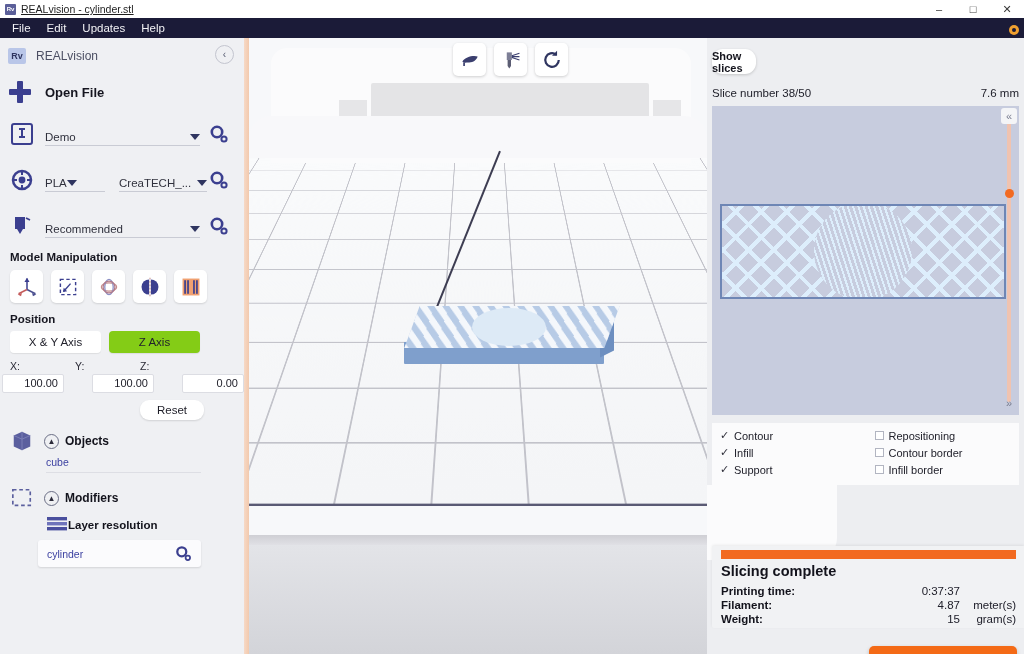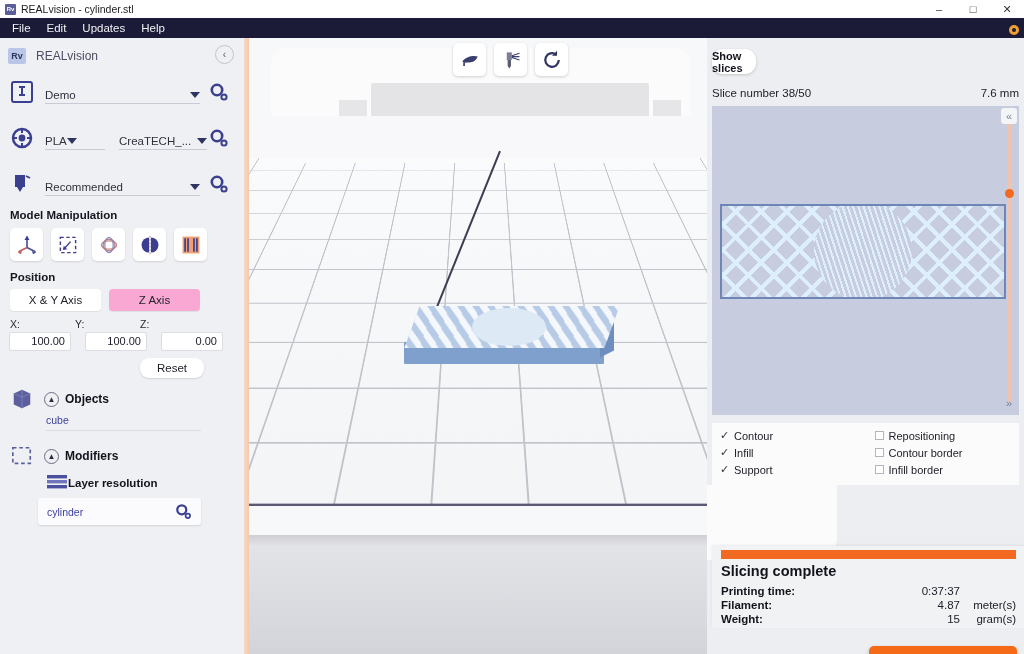--- a/index.html
+++ b/index.html
@@ -15,21 +15,21 @@
   .titlebar {
     position: absolute; left: 0; top: 0; width: 1024px; height: 18px;
     background: #ffffff; display: flex; align-items: center;
     border-bottom: 0px solid #e6e6e6;
   }
   .titlebar .app-icon {
     width: 11px; height: 11px; margin-left: 5px; margin-right: 5px;
     background: #5b5f99; color: #fff; font-size: 6px; line-height: 11px;
     text-align: center; font-weight: bold; border-radius: 1px;
   }
-  .titlebar .title-text { font-size: 10.5px; color: #1d1d1d; }
+  .titlebar .title-text { font-size: 10.5px; color: #1d1d1d; text-decoration: underline; }
   .win-btns { position: absolute; right: 0; top: 0; height: 18px; display: flex; }
   .win-btn {
     width: 34px; height: 18px; display: flex; align-items: center; justify-content: center;
     font-size: 11px; color: #3a3a3a;
   }
 
   
   .menubar {
     position: absolute; left: 0; top: 18px; width: 1024px; height: 20px;
     background: #1b1b38; display: flex; align-items: center;
@@ -102,30 +102,30 @@
   }
   .tool-row { display: flex; gap: 8px; padding-left: 10px; margin-top: 7px; }
   .tool-btn {
     width: 33px; height: 33px; background: #fff; border-radius: 5px;
     box-shadow: 0 1px 2px rgba(0,0,0,.13); display: flex; align-items: center;
     justify-content: center; cursor: pointer;
   }
 
   .axis-btns { display: flex; gap: 8px; padding-left: 10px; margin-top: 6px; }
   .axis-btn {
-    width: 91px; height: 22px; border-radius: 4px; background: #f9a8d4;
+    width: 91px; height: 22px; border-radius: 4px; background: #84cc16;
     font-size: 11.5px; color: #22222c; display: flex; align-items: center;
     justify-content: center; cursor: pointer;
     box-shadow: 0 1px 1px rgba(0,0,0,.08);
   }
   .axis-btn.active { background: #ffffff; }
 
   .coord-labels { display: flex; padding-left: 10px; margin-top: 7px; }
   .coord-labels div { width: 65px; font-size: 10.5px; color: #2a2a36; }
-  .coord-inputs { display: flex; padding-left: 9px; margin-top: 2px; gap: 14px; }
+  .coord-inputs { display: flex; padding-left: 2px; margin-top: 2px; gap: 14px; justify-content: space-between; }
   .coord-input {
     width: 62px; height: 19px; background: #fff; border: 1px solid #dcdde3;
     border-radius: 2px; font-size: 11px; color: #1c1c26; text-align: right;
     padding-right: 5px; line-height: 17px; cursor: text;
   }
   .reset-row { display: flex; padding-left: 10px; margin-top: 7px; }
   .reset-btn {
     margin-left: 130px; width: 64px; height: 20px; background: #fff;
     border-radius: 9px; box-shadow: 0 1px 2px rgba(0,0,0,.13);
     font-size: 11.5px; color: #1c1c26; display: flex; align-items: center;
@@ -361,20 +361,24 @@
   </div>
 
   <div class="sidebar">
 
     <div class="brand-row">
       <div class="brand-badge">Rv</div>
       <div class="brand-name">REALvision</div>
     </div>
     <div class="collapse-btn">‹</div>
 
+    <div class="openfile-row">
+      <div class="plus-icon"></div>
+      <div class="openfile-label">Open File</div>
+    </div>
 
     <div class="set-row">
       <div class="set-icon">
         <svg viewBox="0 0 26 26" width="26" height="26">
           <rect x="3" y="3" width="20" height="20" rx="2" fill="none" stroke="#3b3f8f" stroke-width="2"></rect>
           <path d="M10 8h6M13 8v7M10 16h6" stroke="#3b3f8f" stroke-width="2" fill="none"></path>
         </svg>
       </div>
       <div class="sel sel-wide">
         <span>Demo</span>

